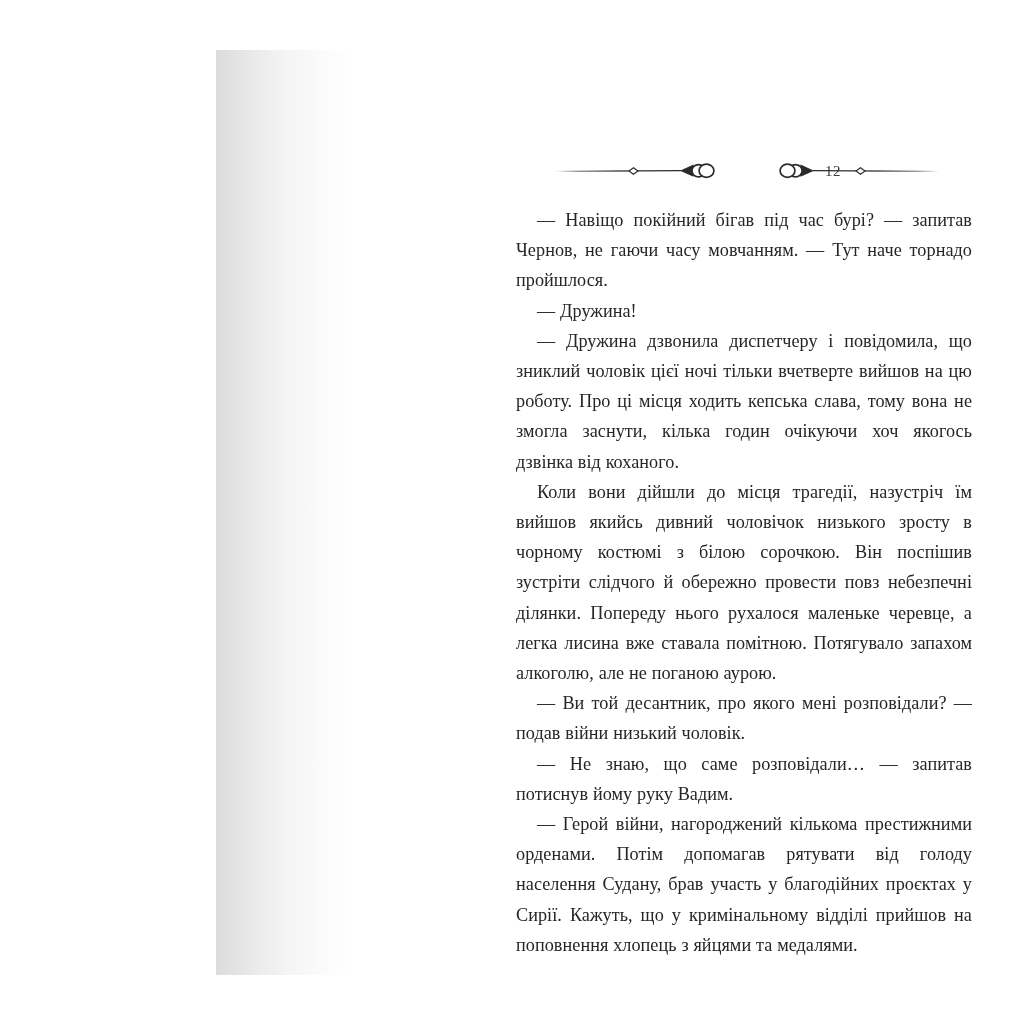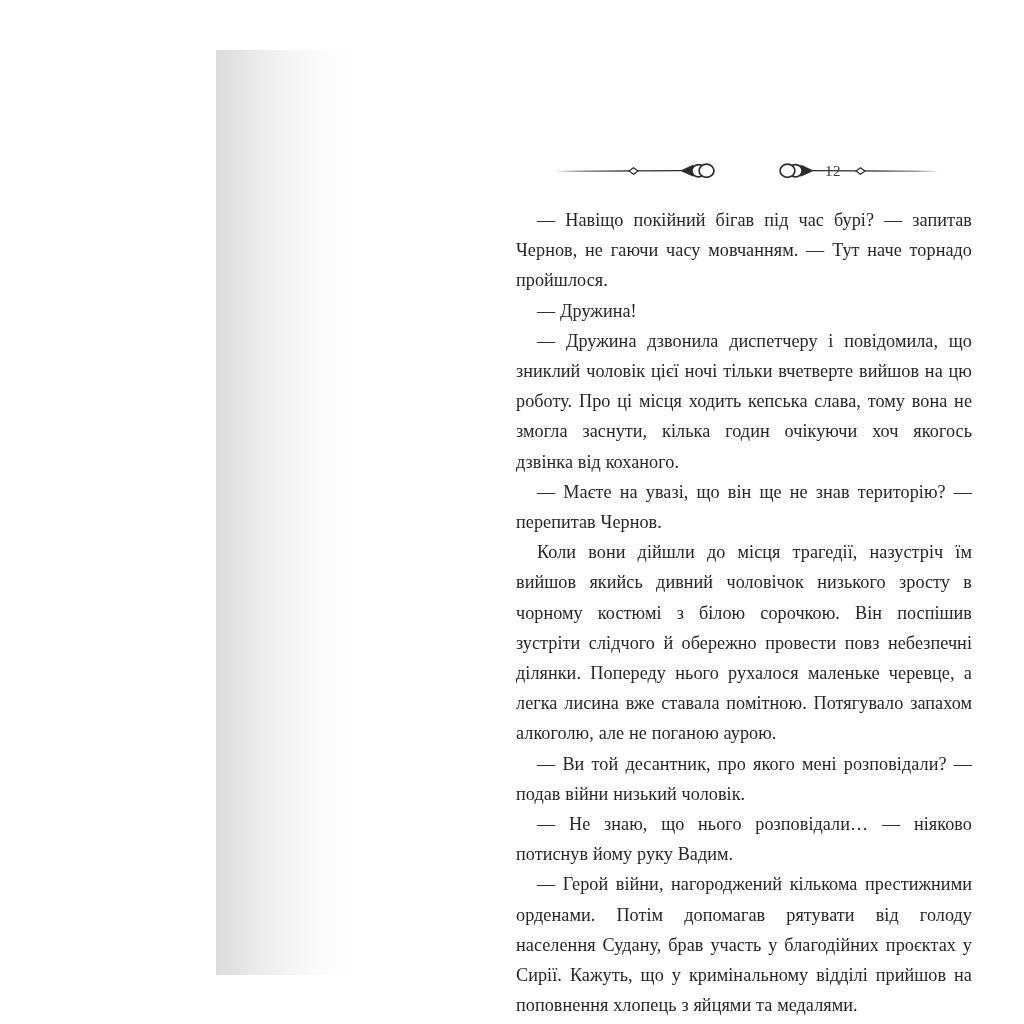--- a/index.html
+++ b/index.html
@@ -132,21 +132,20 @@
         <ellipse cx="18.5" cy="16.7" rx="7.4" ry="6.6" fill="#ffffff" stroke="#2b2b2b" stroke-width="1.7"></ellipse>
       </svg>
     </span>
 
   </div>
 
   <div id="text-column">
     <p class="para">— Навіщо покійний бігав під час бурі? — запитав Чернов, не гаючи часу мовчанням. — Тут наче торнадо пройшлося.</p>
     <p class="para">— Дружина!</p>
     <p class="para">— Дружина дзвонила диспетчеру і повідомила, що зниклий чоловік цієї ночі тільки вчетверте вийшов на цю роботу. Про ці місця ходить кепська слава, тому вона не змогла заснути, кілька годин очікуючи хоч якогось дзвінка від коханого.</p>
-    <p class="para">— Маєте на увазі, що він ще не знав територію? — перепитав Чернов.</p>
     <p class="para">Коли вони дійшли до місця трагедії, назустріч їм вийшов якийсь дивний чоловічок низького зросту в чорному костюмі з білою сорочкою. Він поспішив зустріти слідчого й обережно провести повз небезпечні ділянки. Попереду нього рухалося маленьке черевце, а легка лисина вже ставала помітною. Потягувало запахом алкоголю, але не поганою аурою.</p>
     <p class="para">— Ви той десантник, про якого мені розповідали? — подав війни низький чоловік.</p>
-    <p class="para">— Не знаю, що нього розповідали… — ніяково потиснув йому руку Вадим.</p>
+    <p class="para">— Не знаю, що саме розповідали… — запитав потиснув йому руку Вадим.</p>
     <p class="para">— Герой війни, нагороджений кількома престижними орденами. Потім допомагав рятувати від голоду населення Судану, брав участь у благодійних проєктах у Сирії. Кажуть, що у кримінальному відділі прийшов на поповнення хлопець з яйцями та медалями.</p>
 
   </div>
 
 </div>
 
 </body></html>

